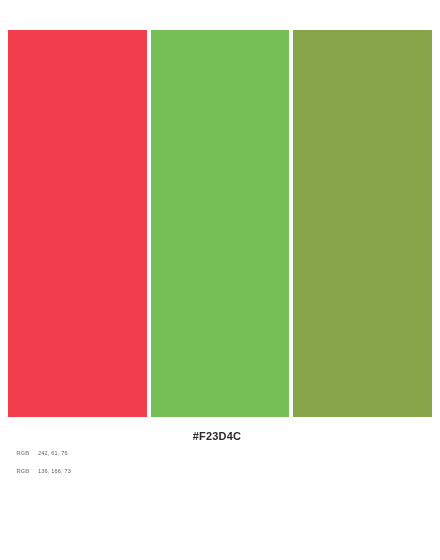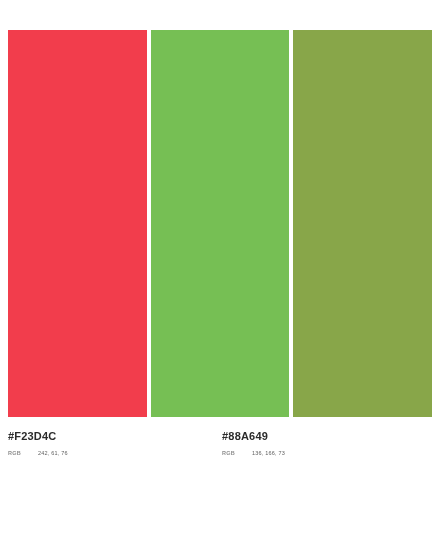--- a/index.html
+++ b/index.html
@@ -45,22 +45,23 @@
     display: block;
   }
 
   
   #label-row {
     position: absolute;
     left: 8px;
     top: 429px;
     width: 424px;
     display: flex;
-    flex-direction: row;
+    flex-direction: column;
     gap: 4px;
+    text-align: center;
   }
 
   .label-column {
     flex: 1 1 0;
     padding-right: 6px;
   }
 
   .hex-label {
     font-size: 11px;
     font-weight: bold;
@@ -122,21 +123,20 @@
     <div class="label-column">
       <div class="hex-label">#F23D4C</div>
       <div class="rgb-line">
         <span class="rgb-key">RGB</span>
         <span class="rgb-value">242, 61, 76</span>
       </div>
     </div>
 
 
     <div class="label-column">
-      <div class="hex-label">#88A649</div>
       <div class="rgb-line">
         <span class="rgb-key">RGB</span>
         <span class="rgb-value">136, 166, 73</span>
       </div>
     </div>
 
   </div>
 
 </div>
 

